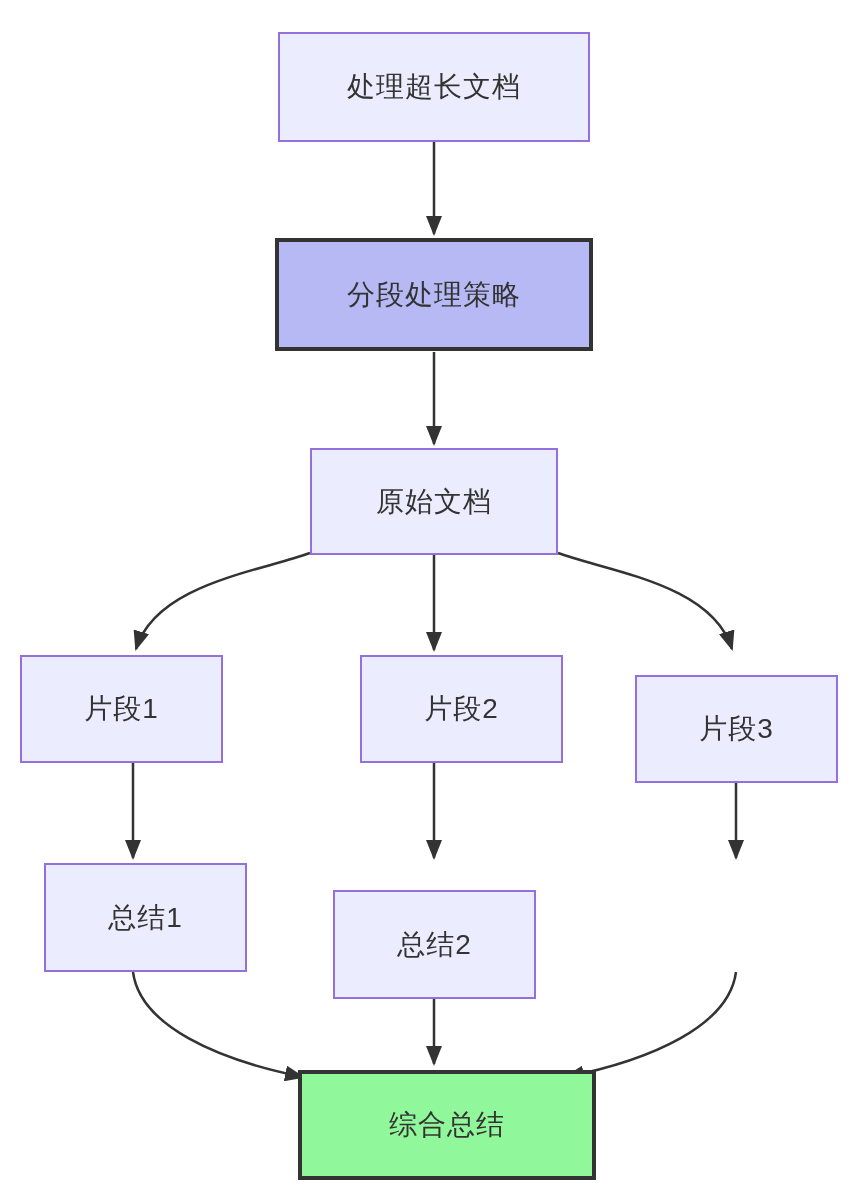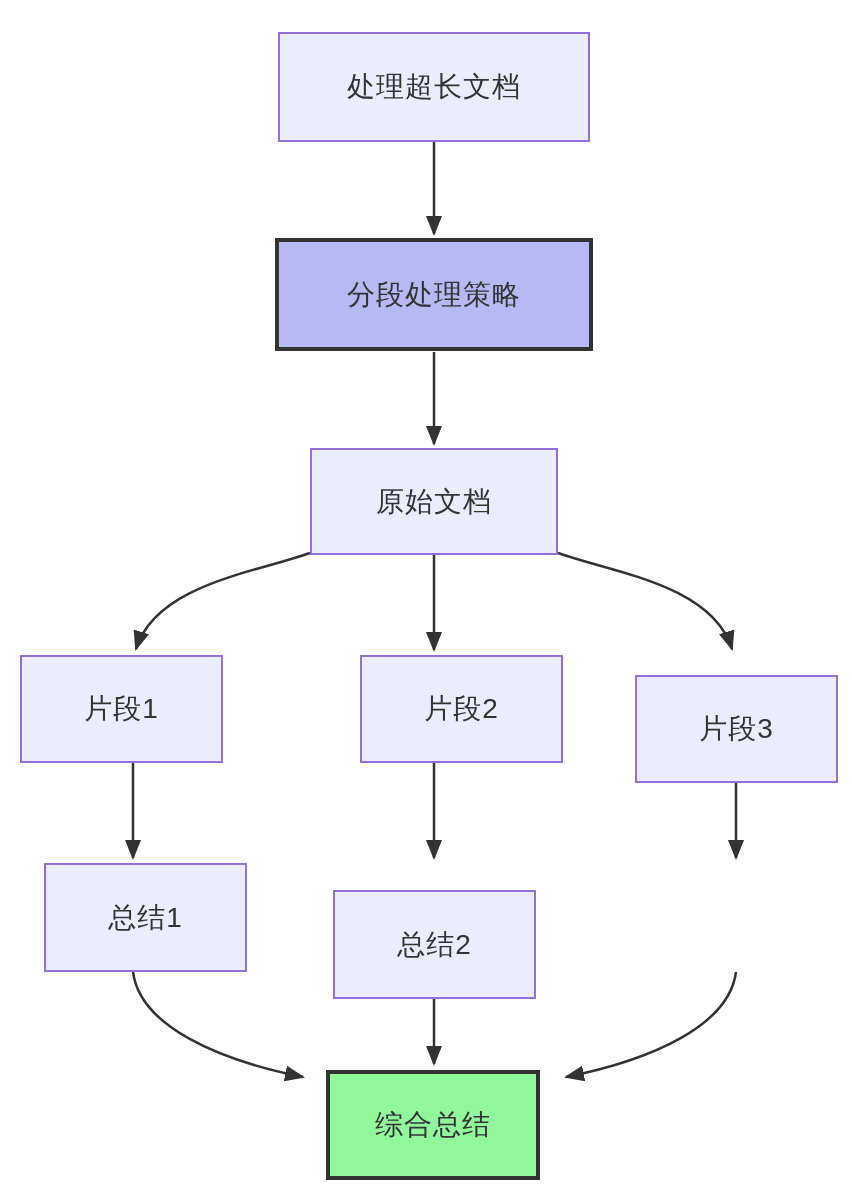--- a/index.html
+++ b/index.html
@@ -47,21 +47,21 @@
   
   #node-start    { left: 278px; top: 32px;   width: 312px; height: 110px; }
   #node-strategy { left: 275px; top: 238px;  width: 318px; height: 113px; }
   #node-doc      { left: 310px; top: 448px;  width: 248px; height: 107px; justify-content: center; }
   #node-seg1     { left: 20px;  top: 655px;  width: 203px; height: 108px; }
   #node-seg2     { left: 333px; top: 655px;  width: 203px; height: 108px; margin-left: 27px; }
   #node-seg3     { left: 635px; top: 655px;  width: 203px; height: 108px; margin-top: 20px; }
   #node-sum1     { left: 32px;  top: 863px;  width: 203px; height: 109px; margin-left: 12px; }
   #node-sum2     { left: 333px; top: 863px;  width: 203px; height: 109px; margin-top: 27px; }
   #node-sum3     { left: 635px; top: 863px;  width: 203px; height: 109px; }
-  #node-final    { left: 326px; top: 1070px; width: 214px; height: 110px; }
+  #node-final    { left: 298px; top: 1070px; width: 298px; height: 110px; }
 </style>
 </head>
 <body>
 
 <div id="canvas">
 
   <svg id="edges" viewBox="0 0 852 1196" xmlns="http://www.w3.org/2000/svg">
     <defs>
       <marker id="arrow" viewBox="0 0 20 16" refX="18" refY="8" markerWidth="20" markerHeight="16" markerUnits="userSpaceOnUse" orient="auto">
         <path d="M0,0 L20,8 L0,16 Z" fill="#333333"></path>

